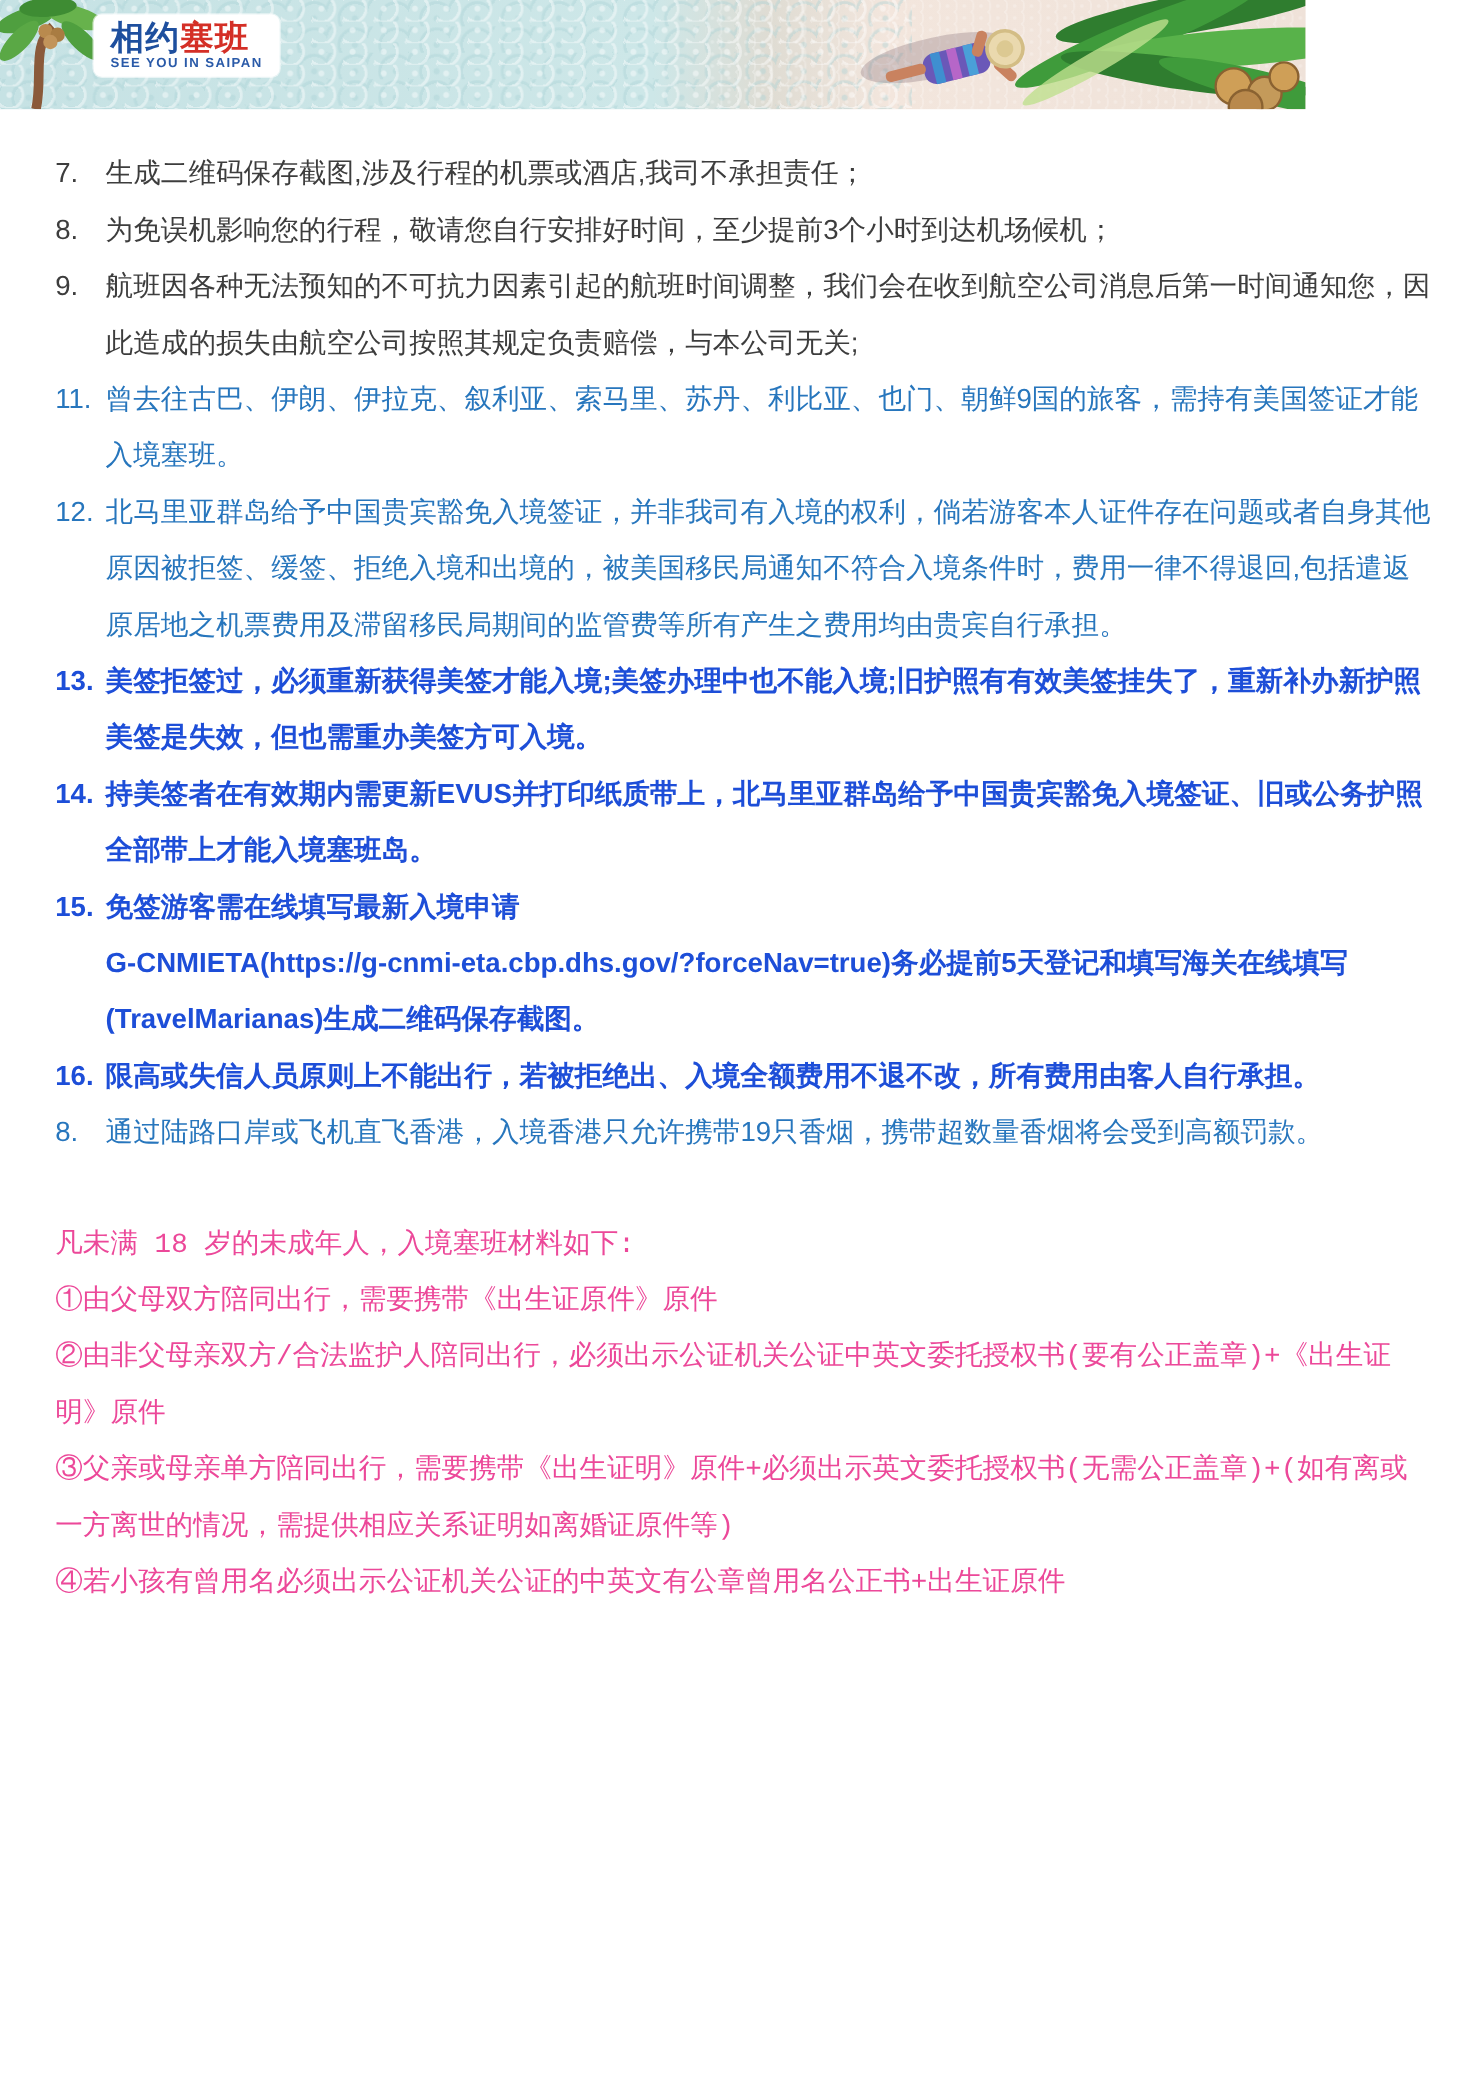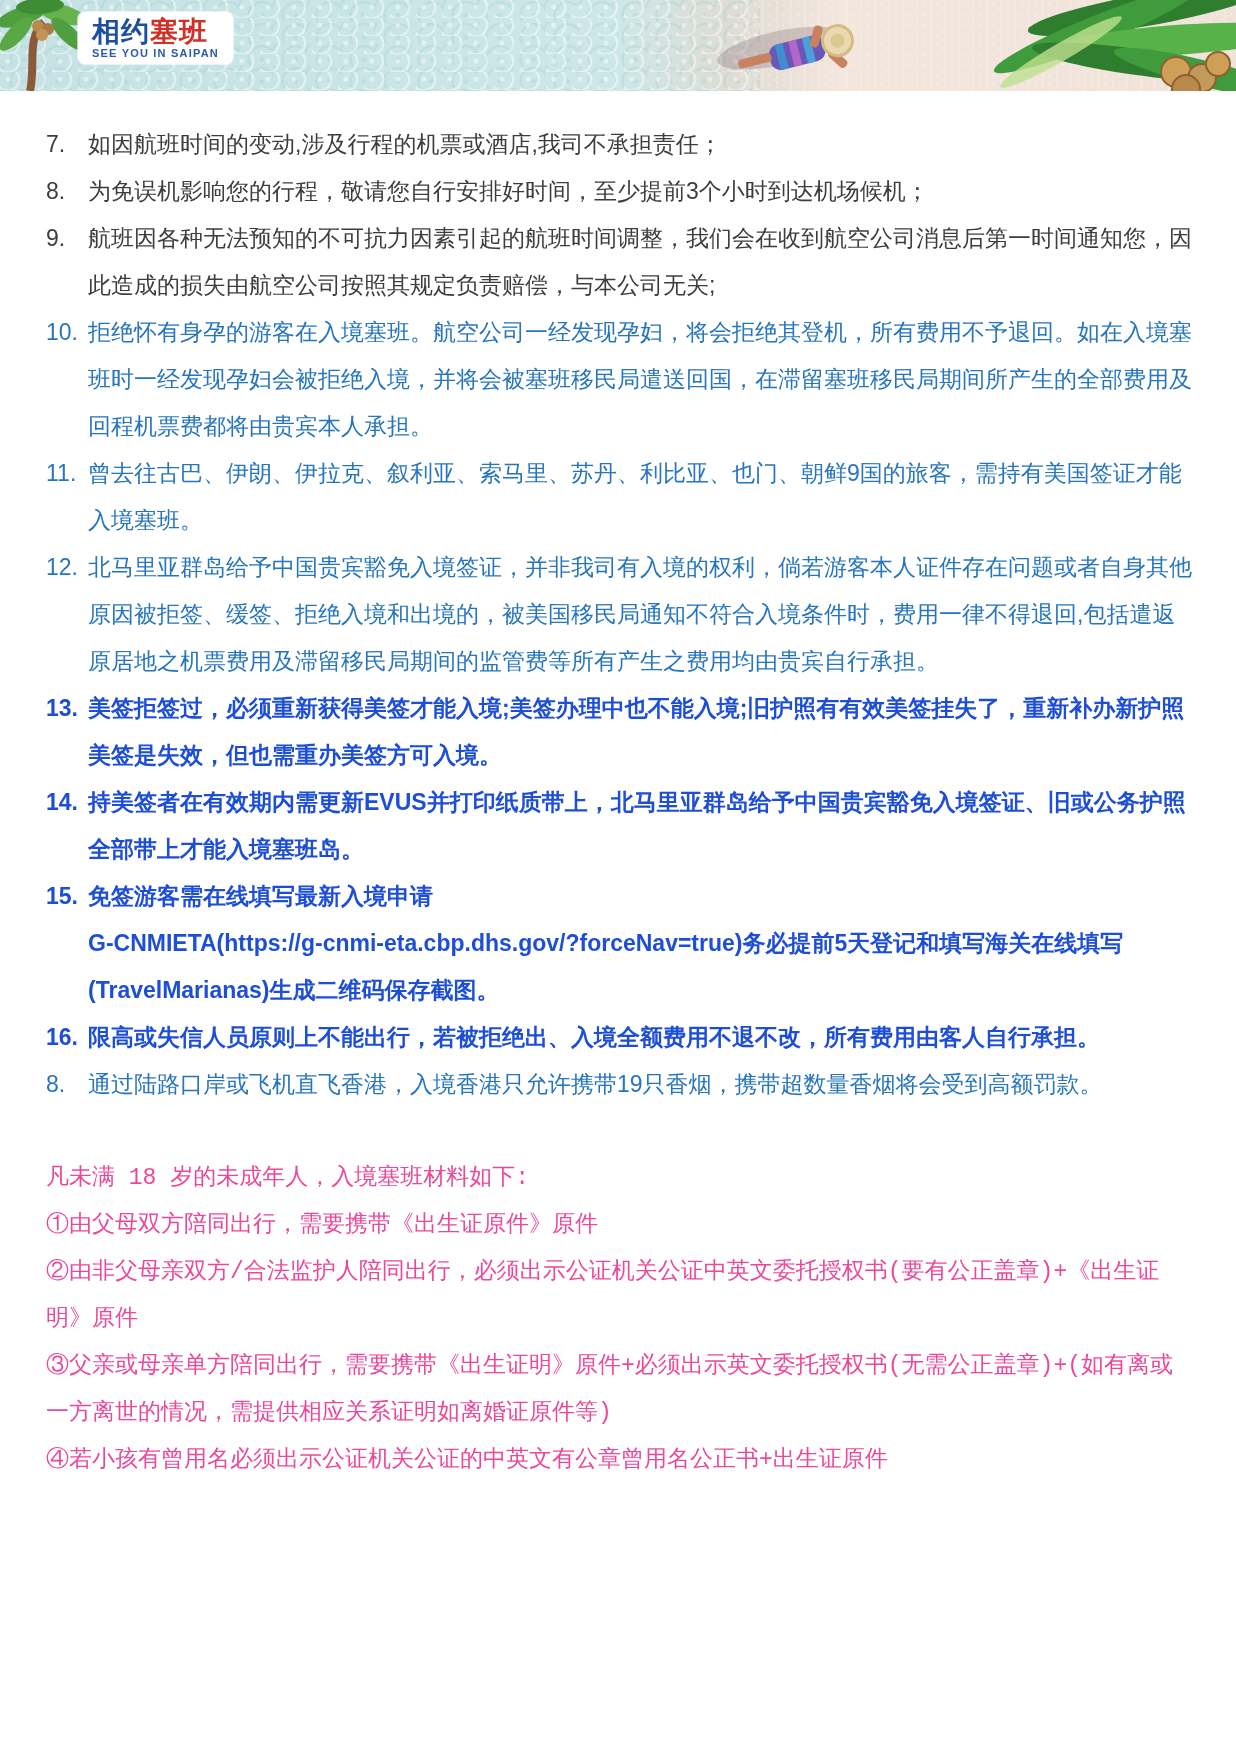--- a/index.html
+++ b/index.html
@@ -7,21 +7,21 @@
     width:1236px; height:1748px;
     background:#ffffff;
     font-family:"Liberation Sans","DejaVu Sans",sans-serif;
     position:relative;
     overflow:hidden;
   }
 
   
   .header {
     position:relative;
-    width:1236px; height:91px;
+    width:1088px; height:91px;
     overflow:hidden;
     background:linear-gradient(90deg,#c6e2e4 0%,#cde7e8 50%,#dfdcd3 59%,#f3e6dd 68%,#efe2d9 100%);
   }
   .water-texture {
     position:absolute; left:0; top:0; width:760px; height:91px;
     background-image:
       repeating-radial-gradient(circle at 30% 40%, rgba(255,255,255,.55) 0 2px, rgba(255,255,255,0) 3px 10px),
       repeating-radial-gradient(circle at 70% 70%, rgba(170,210,214,.5) 0 2px, rgba(255,255,255,0) 3px 12px);
     background-size:26px 18px, 34px 22px;
     opacity:.8;
@@ -115,37 +115,33 @@
   <div class="logo-box">
     <div class="logo-title"><span class="p1">相约</span><span class="p2">塞班</span></div>
     <div class="logo-sub">SEE YOU IN SAIPAN</div>
   </div>
 </div>
 
 <div class="content">
 
   <div class="item c-black">
     <span class="num">7.</span>
-    <span class="txt">如因航班时间的变动,涉及行程的机票或酒店,我司不承担责任；</span>
+    <span class="txt">生成二维码保存截图,涉及行程的机票或酒店,我司不承担责任；</span>
   </div>
 
   <div class="item c-black">
     <span class="num">8.</span>
     <span class="txt">为免误机影响您的行程，敬请您自行安排好时间，至少提前3个小时到达机场候机；</span>
   </div>
 
   <div class="item c-black">
     <span class="num">9.</span>
     <span class="txt">航班因各种无法预知的不可抗力因素引起的航班时间调整，我们会在收到航空公司消息后第一时间通知您，因此造成的损失由航空公司按照其规定负责赔偿，与本公司无关;</span>
   </div>
 
-  <div class="item c-blue">
-    <span class="num">10.</span>
-    <span class="txt">拒绝怀有身孕的游客在入境塞班。航空公司一经发现孕妇，将会拒绝其登机，所有费用不予退回。如在入境塞班时一经发现孕妇会被拒绝入境，并将会被塞班移民局遣送回国，在滞留塞班移民局期间所产生的全部费用及回程机票费都将由贵宾本人承担。</span>
-  </div>
 
   <div class="item c-blue">
     <span class="num">11.</span>
     <span class="txt">曾去往古巴、伊朗、伊拉克、叙利亚、索马里、苏丹、利比亚、也门、朝鲜9国的旅客，需持有美国签证才能入境塞班。</span>
   </div>
 
   <div class="item c-blue">
     <span class="num">12.</span>
     <span class="txt">北马里亚群岛给予中国贵宾豁免入境签证，并非我司有入境的权利，倘若游客本人证件存在问题或者自身其他原因被拒签、缓签、拒绝入境和出境的，被美国移民局通知不符合入境条件时，费用一律不得退回,包括遣返原居地之机票费用及滞留移民局期间的监管费等所有产生之费用均由贵宾自行承担。</span>
   </div>

